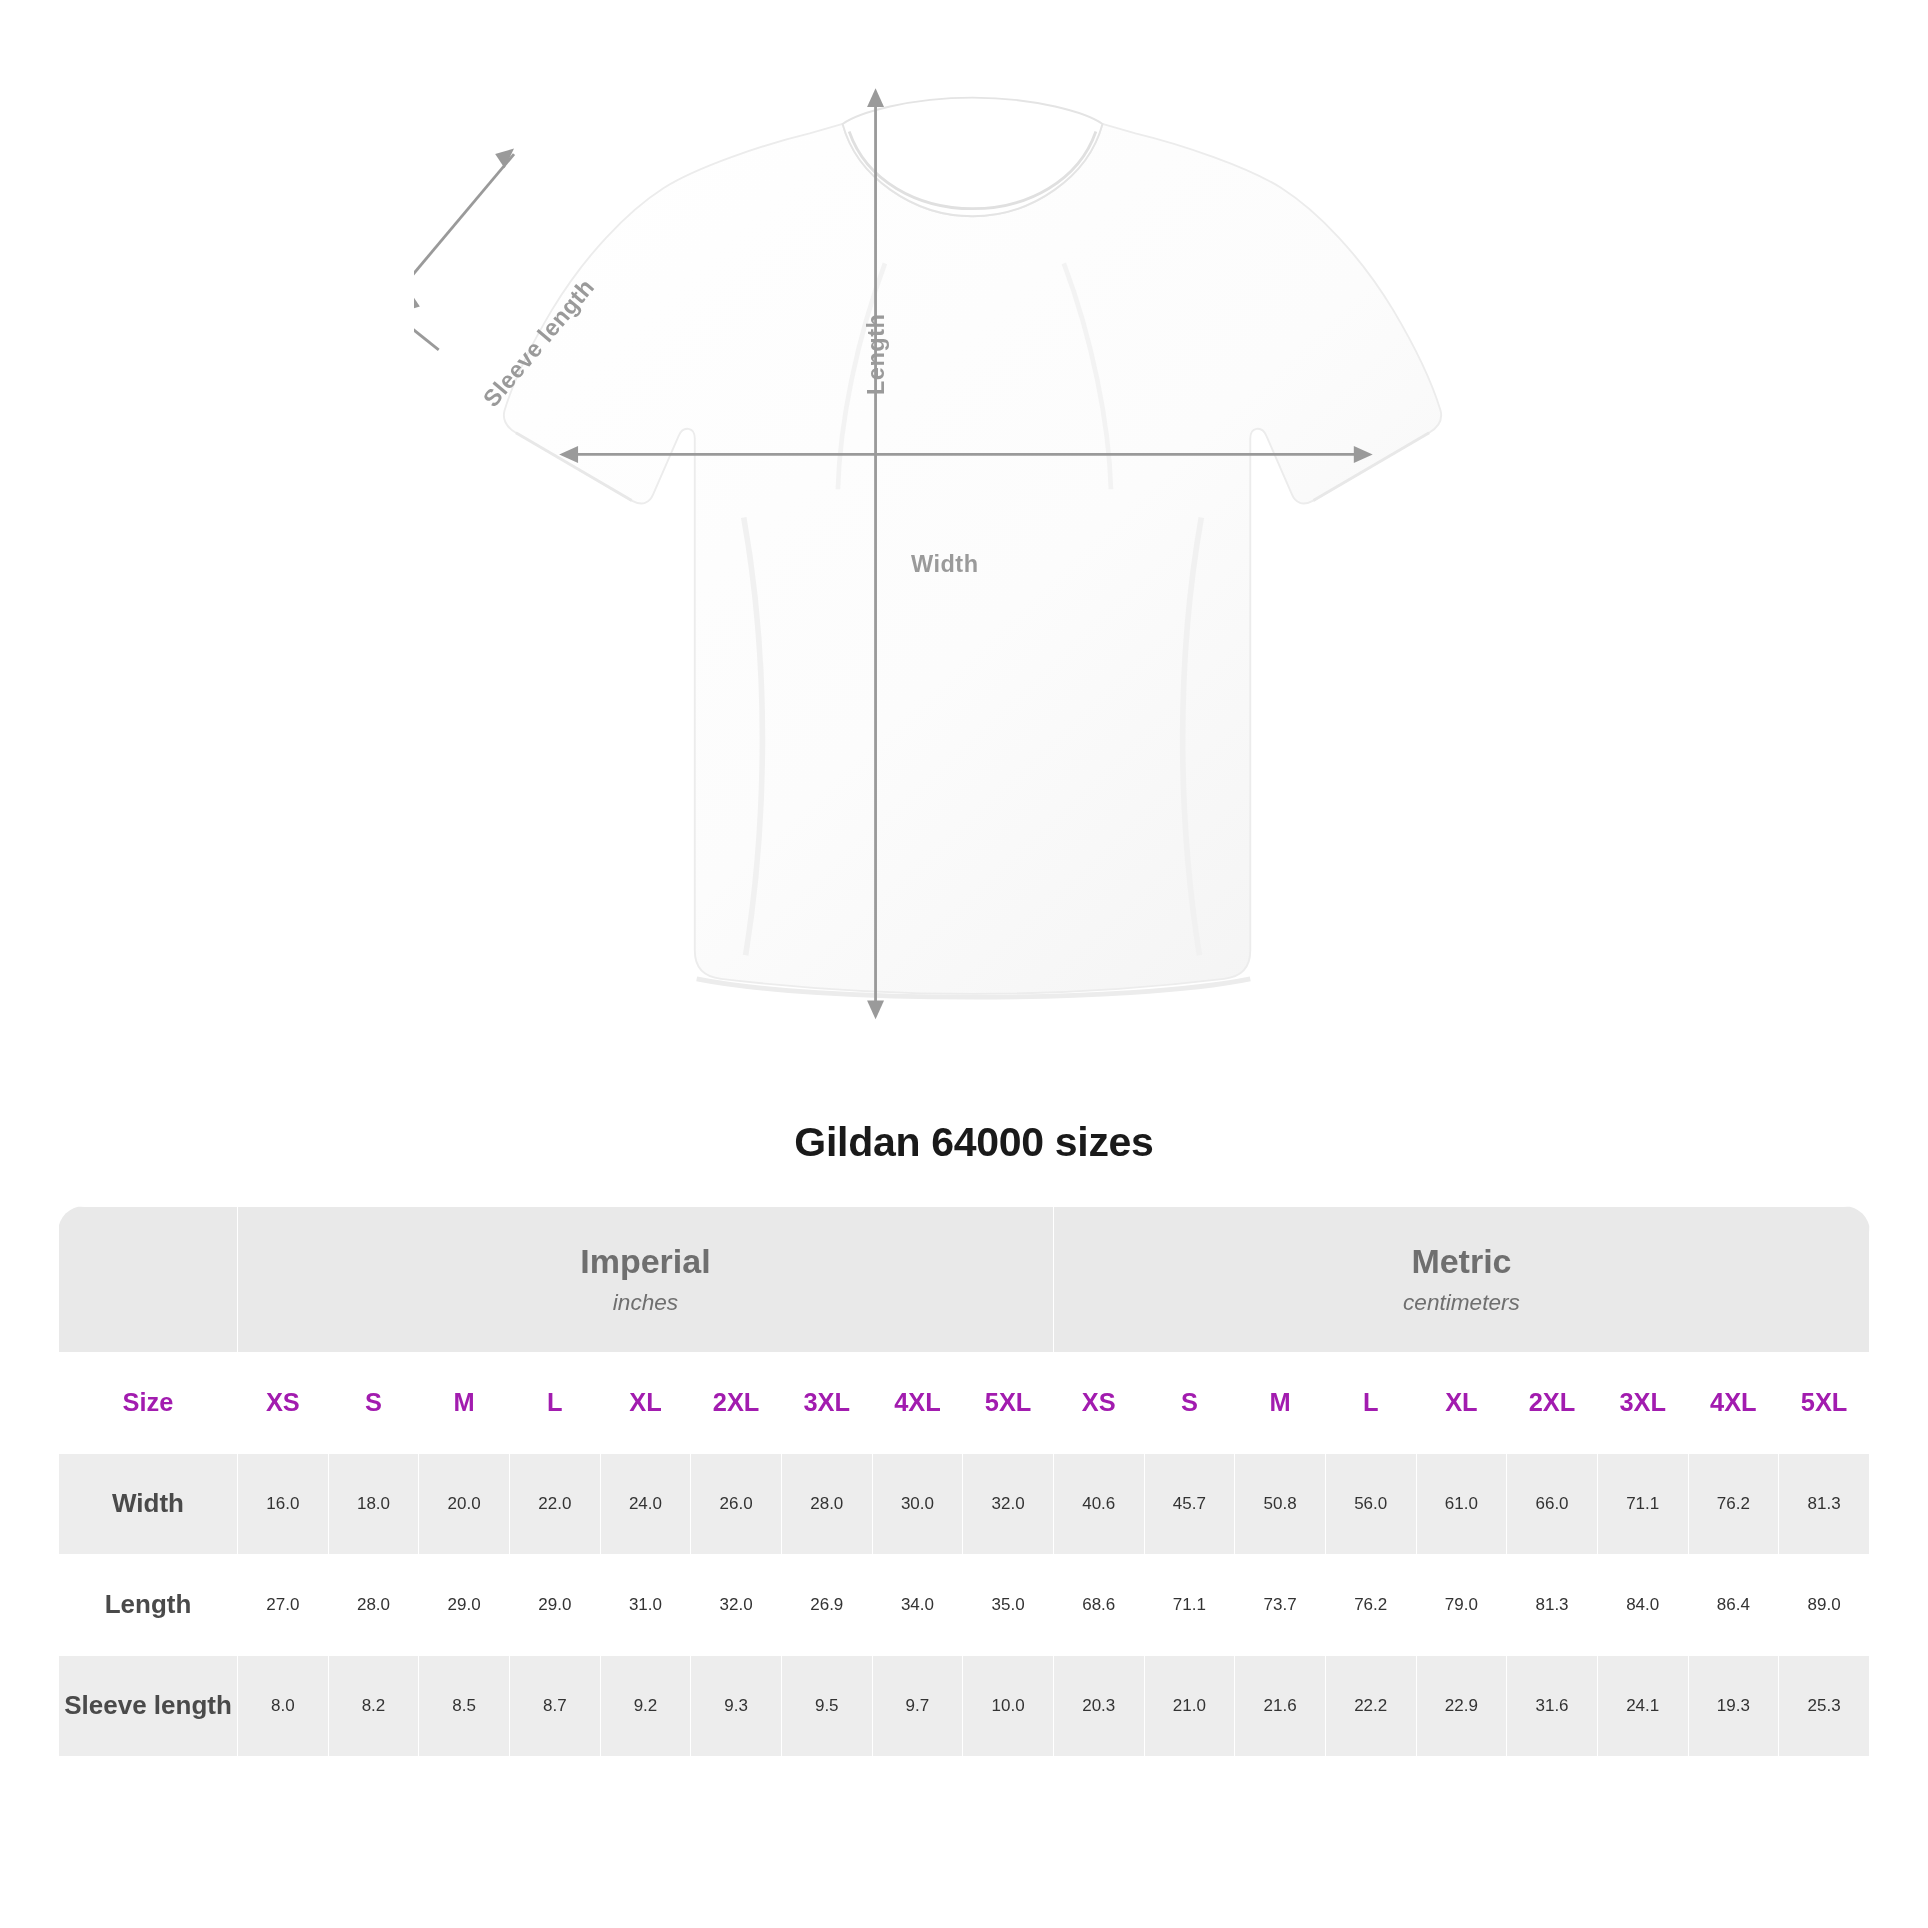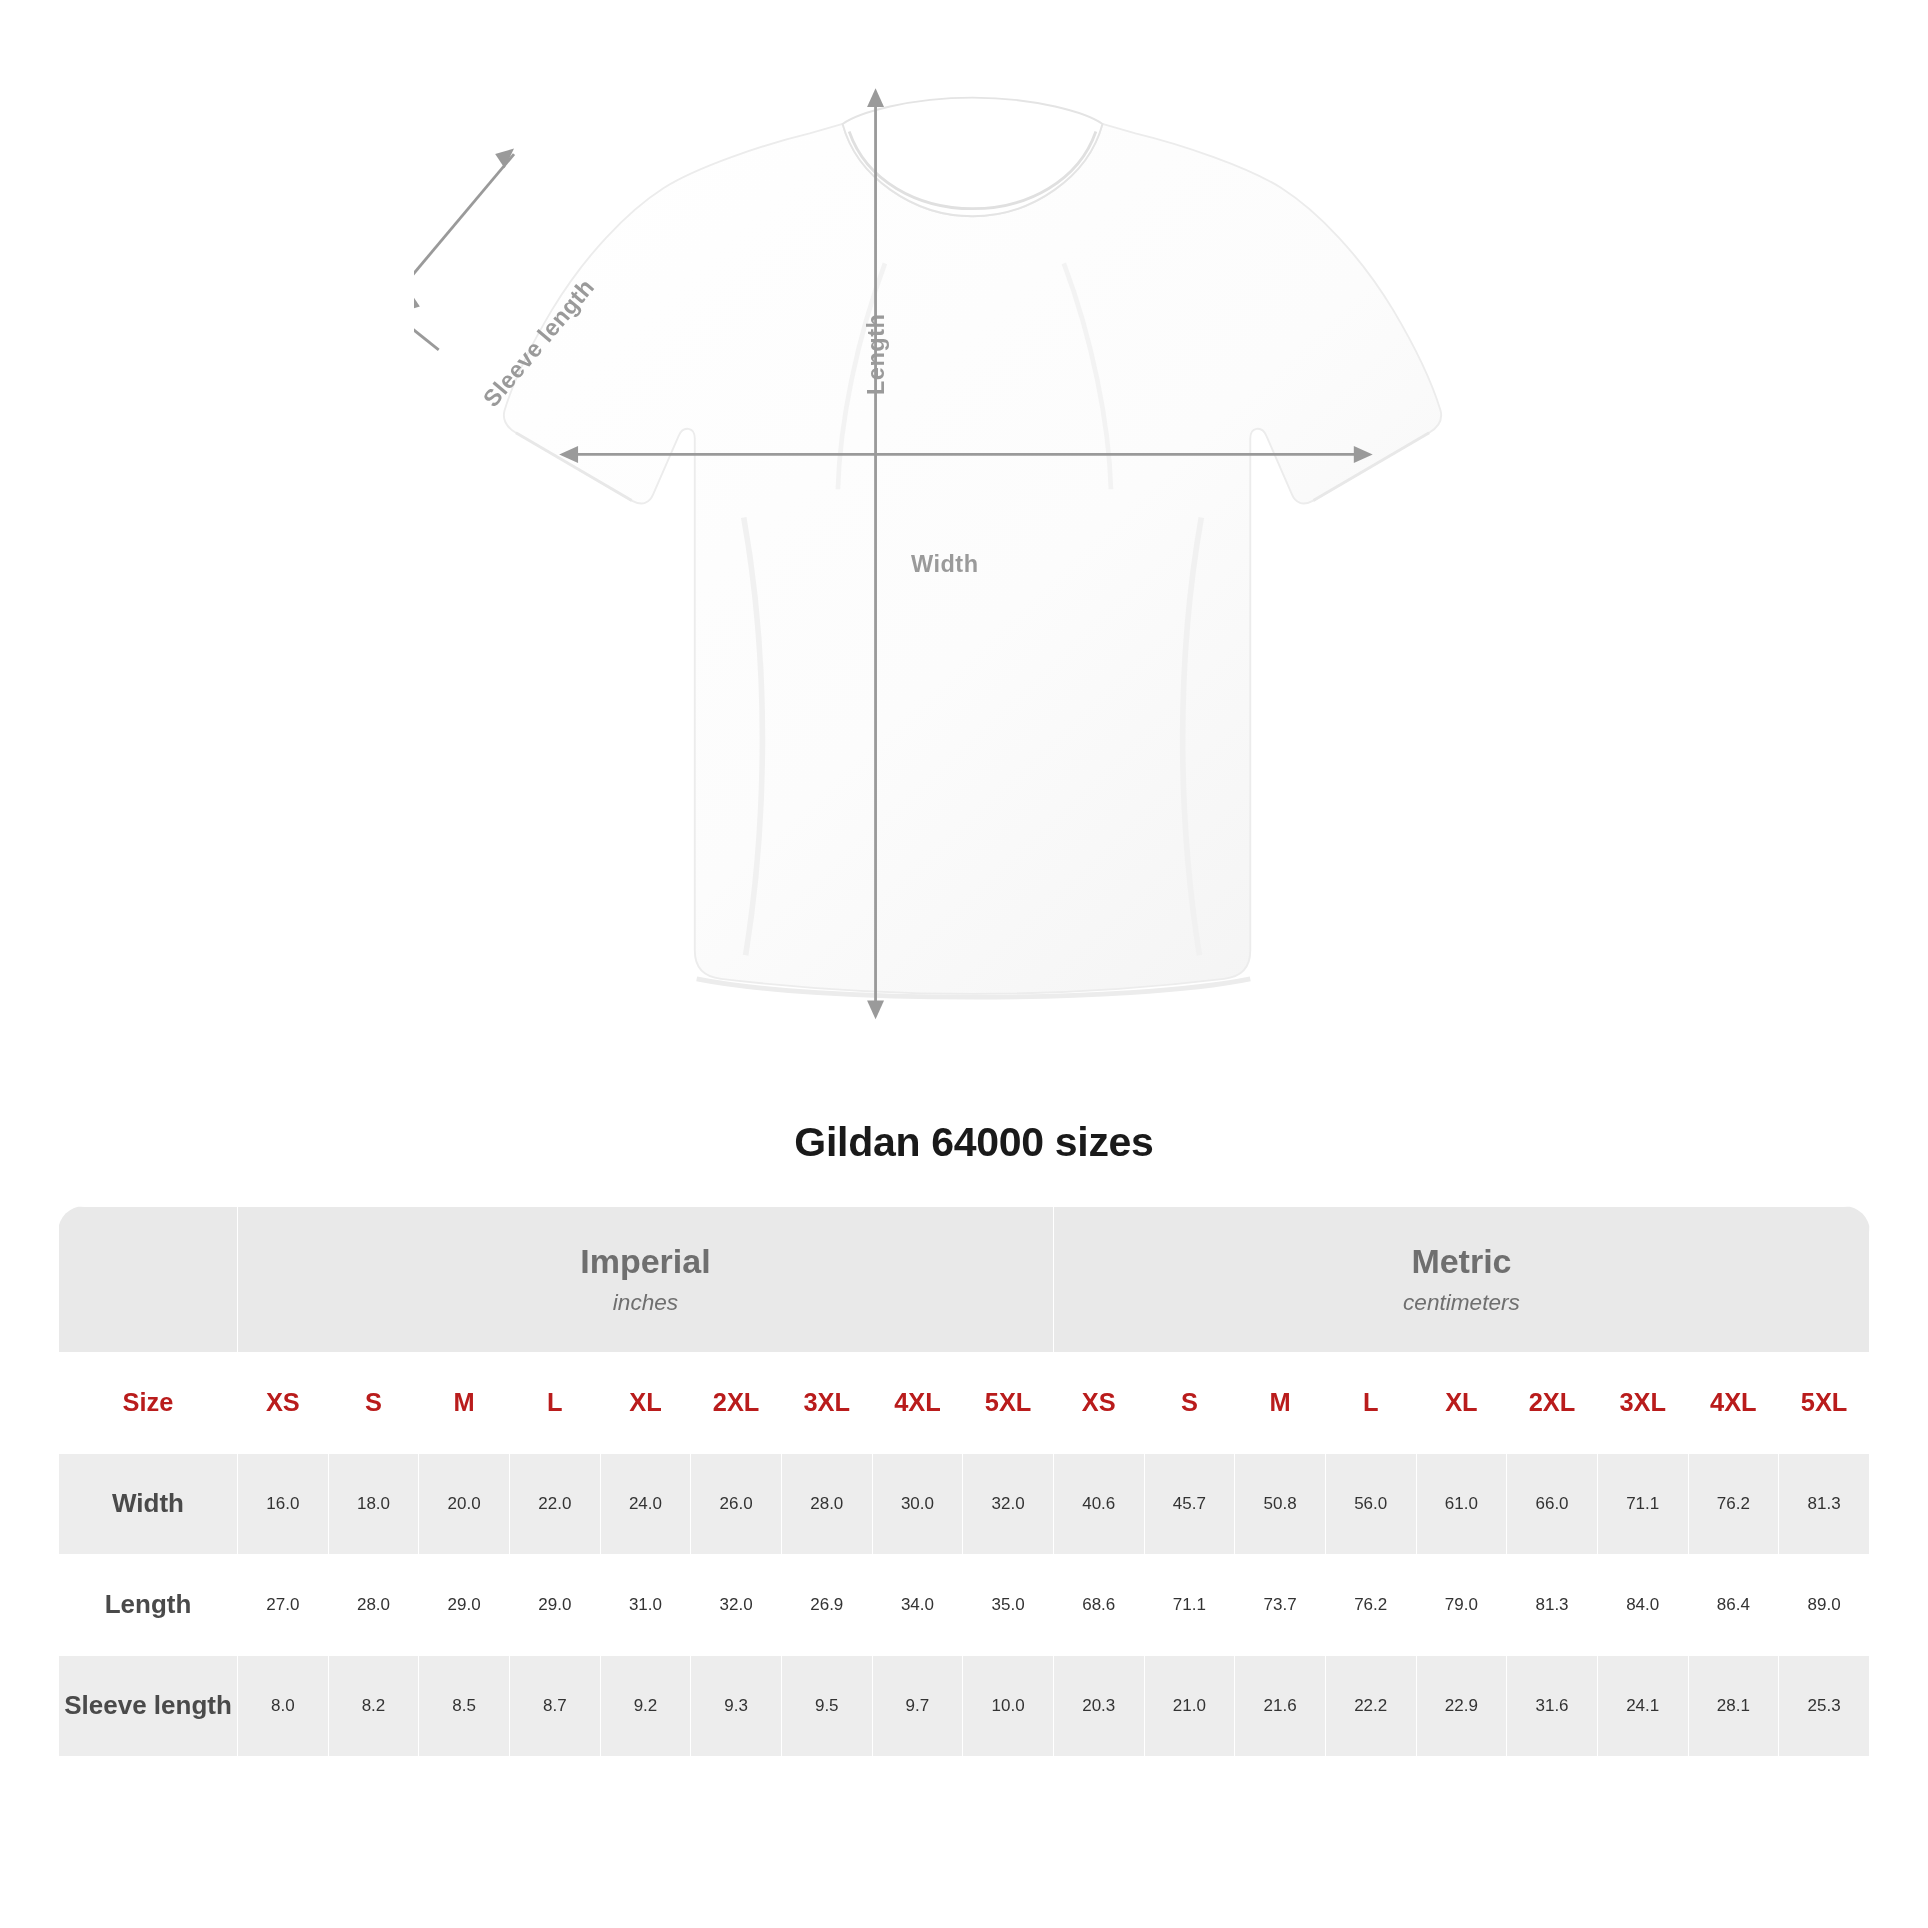--- a/index.html
+++ b/index.html
@@ -114,21 +114,21 @@
     font-weight: normal;
   }
   .corner-cell {
     background: #e9e9e9;
   }
   tr.head-row td {
     background: #ffffff;
     height: 98px;
     font-size: 25.4px;
     font-weight: bold;
-    color: #b91c1c;
+    color: #a21caf;
   }
   tr.head-row td.rowlabel {
     background: #ffffff;
   }
   tr.data-row td {
     height: 98px;
     font-size: 17px;
     color: #333333;
   }
   tr.data-row td.rowlabel {
@@ -316,19 +316,19 @@
           <td>9.5</td>
           <td>9.7</td>
           <td>10.0</td>
           <td>20.3</td>
           <td>21.0</td>
           <td>21.6</td>
           <td>22.2</td>
           <td>22.9</td>
           <td>31.6</td>
           <td>24.1</td>
-          <td>28.1</td>
+          <td>19.3</td>
           <td>25.3</td>
         </tr>
       </tbody>
   </table>
 </div>
 
 
 </body></html>

